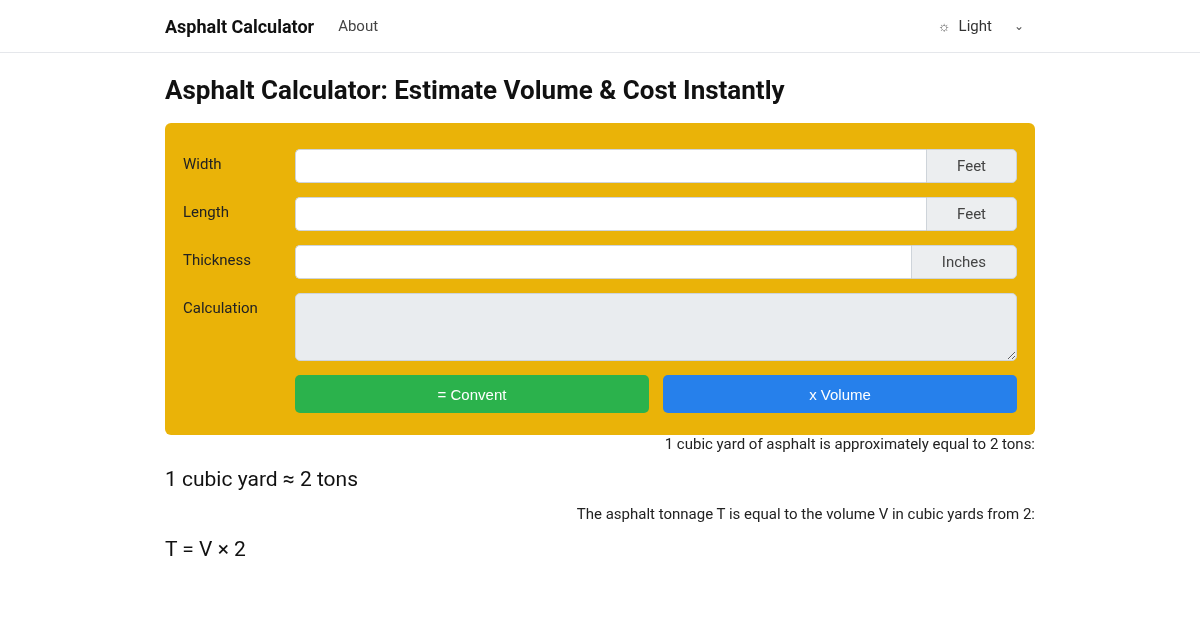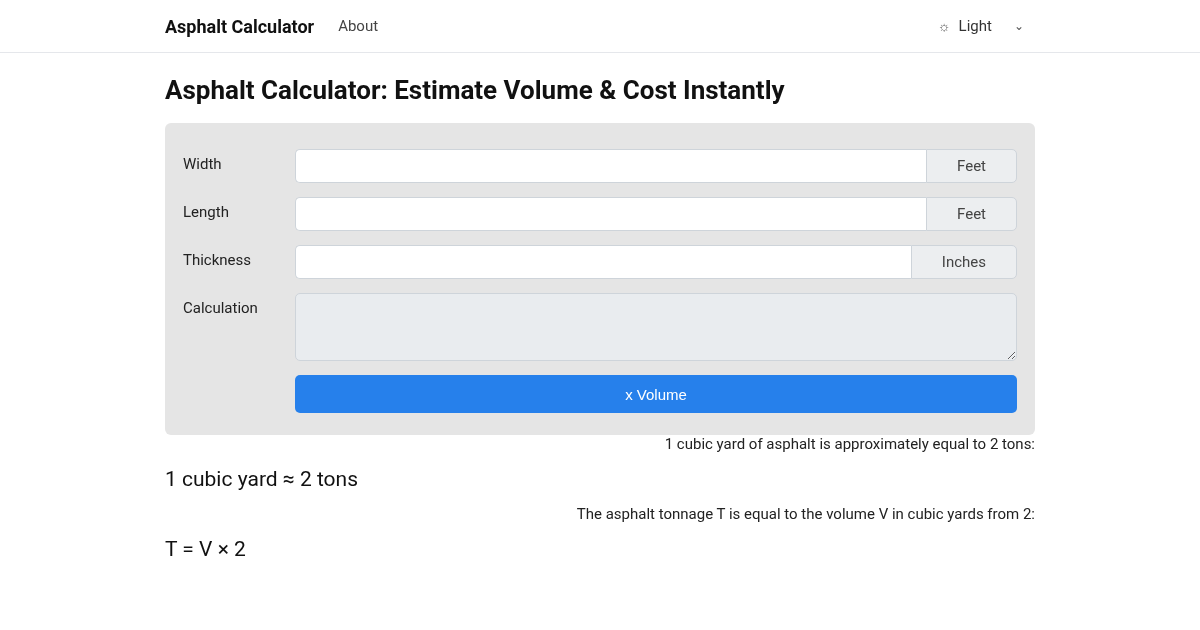--- a/index.html
+++ b/index.html
@@ -7,21 +7,21 @@
   .topbar { display: flex; align-items: center; justify-content: space-between; padding: 12px 0; border-bottom: 1px solid #e5e7eb; }
   .container { max-width: 870px; margin: 0 auto; padding: 0 0; }
   .topbar-inner { max-width: 870px; margin: 0 auto; width: 100%; display: flex; align-items: center; justify-content: space-between; }
   .nav-left { display: flex; align-items: center; gap: 24px; }
   .brand { font-weight: 700; font-size: 18px; color: #111; }
   .nav-link { font-size: 15px; color: #444; text-decoration: none; cursor: pointer; }
   .theme-switch { display: flex; align-items: center; gap: 8px; font-size: 15px; color: #333; border: 1px solid transparent; border-radius: 6px; padding: 4px 10px; cursor: pointer; }
   .theme-switch .sun { font-size: 14px; color: #555; }
   .theme-switch .chev { margin-left: 14px; font-size: 12px; color: #555; }
   h1.page-title { font-size: 26px; font-weight: 700; margin-top: 22px; margin-bottom: 18px; color: #111; }
-  .calc-panel { background: #e5e5e5; border-radius: 6px; padding: 26px 18px 22px 18px; }
+  .calc-panel { background: #eab308; border-radius: 6px; padding: 26px 18px 22px 18px; }
   .form-row { display: flex; align-items: flex-start; margin-bottom: 14px; }
   .form-label { width: 112px; flex: 0 0 112px; font-size: 15px; color: #222; padding-top: 6px; }
   .input-group { flex: 1; display: flex; }
   .input-group input[type="text"] { flex: 1; height: 34px; border: 1px solid #ced4da; border-right: none; border-radius: 5px 0 0 5px; padding: 4px 10px; font-size: 15px; background: #fff; }
   .unit-addon { background: #eceef0; border: 1px solid #ced4da; border-radius: 0 5px 5px 0; padding: 0 30px; display: flex; align-items: center; font-size: 15px; color: #444; height: 34px; }
   .calc-textarea { flex: 1; height: 68px; border: 1px solid #ced4da; border-radius: 5px; background: #e9ecef; resize: both; padding: 6px 10px; font-size: 15px; }
   .btn-row { display: flex; gap: 14px; margin-left: 112px; margin-top: 6px; }
   .btn { flex: 1; height: 38px; border: none; border-radius: 5px; color: #fff; font-size: 15px; cursor: pointer; display: flex; align-items: center; justify-content: center; gap: 4px; }
   .btn-green { background: #2bb24c; }
   .btn-blue { background: #2680eb; }
@@ -74,20 +74,21 @@
         <div class="unit-addon">Inches</div>
       </div>
     </div>
 
     <div class="form-row">
       <div class="form-label">Calculation</div>
       <textarea class="calc-textarea" readonly="" style=""></textarea>
     </div>
 
     <div class="btn-row">
+      <button class="btn btn-green">= Convent</button>
       <button class="btn btn-blue">x Volume</button>
     </div>
 
   </div>
 
   <p class="body-text">1 cubic yard of asphalt is approximately equal to 2 tons:</p>
   <p class="formula">1 cubic yard ≈ 2 tons</p>
   <p class="body-text">The asphalt tonnage T is equal to the volume V in cubic yards from 2:</p>
   <p class="formula">T = V × 2</p>
 </div>

